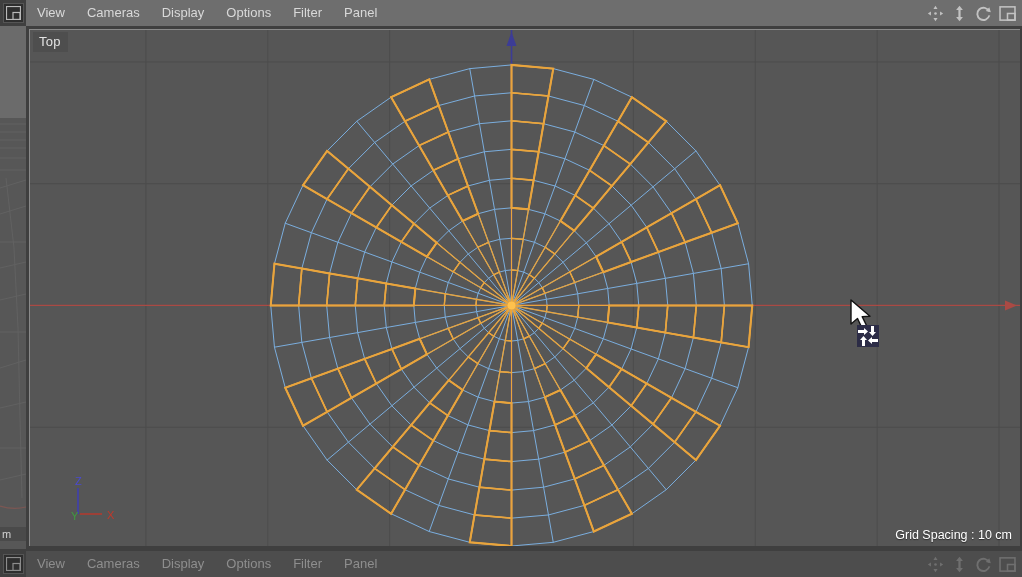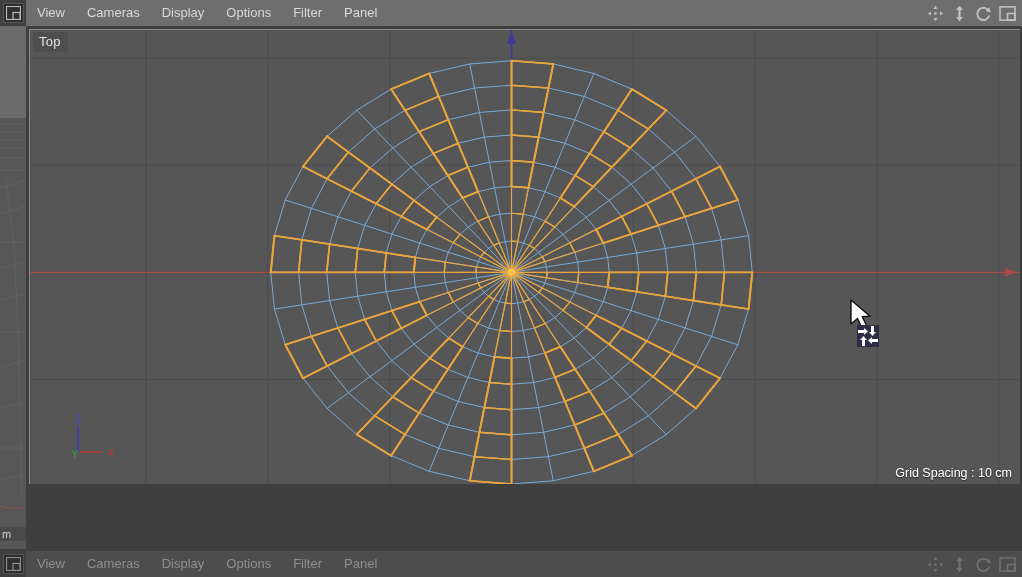--- a/index.html
+++ b/index.html
@@ -70,21 +70,21 @@
   .menubar.bottom .navicons .ni { opacity:.45; }
 
   
   .bottom-strip {
     position:absolute; left:26px; top:546px; width:996px; height:5px;
     background:#3f3f3f; z-index:14;
   }
 
   
   .viewport {
-    position:absolute; left:29px; top:29px; width:991px; height:455px;
+    position:absolute; left:29px; top:29px; width:991px; height:517px;
     background:#565656; overflow:hidden; z-index:10;
     border:1px solid #8a8a8a;
     border-right:none; border-bottom:none;
   }
   .viewport-canvas { position:absolute; left:0; top:0; width:100%; height:100%; }
 
   .vp-label {
     position:absolute; left:3px; top:2px;
     background:#4e4e4e; color:#e3e3e3;
     font-size:13px; padding:2px 7px 3px 6px; z-index:12;

